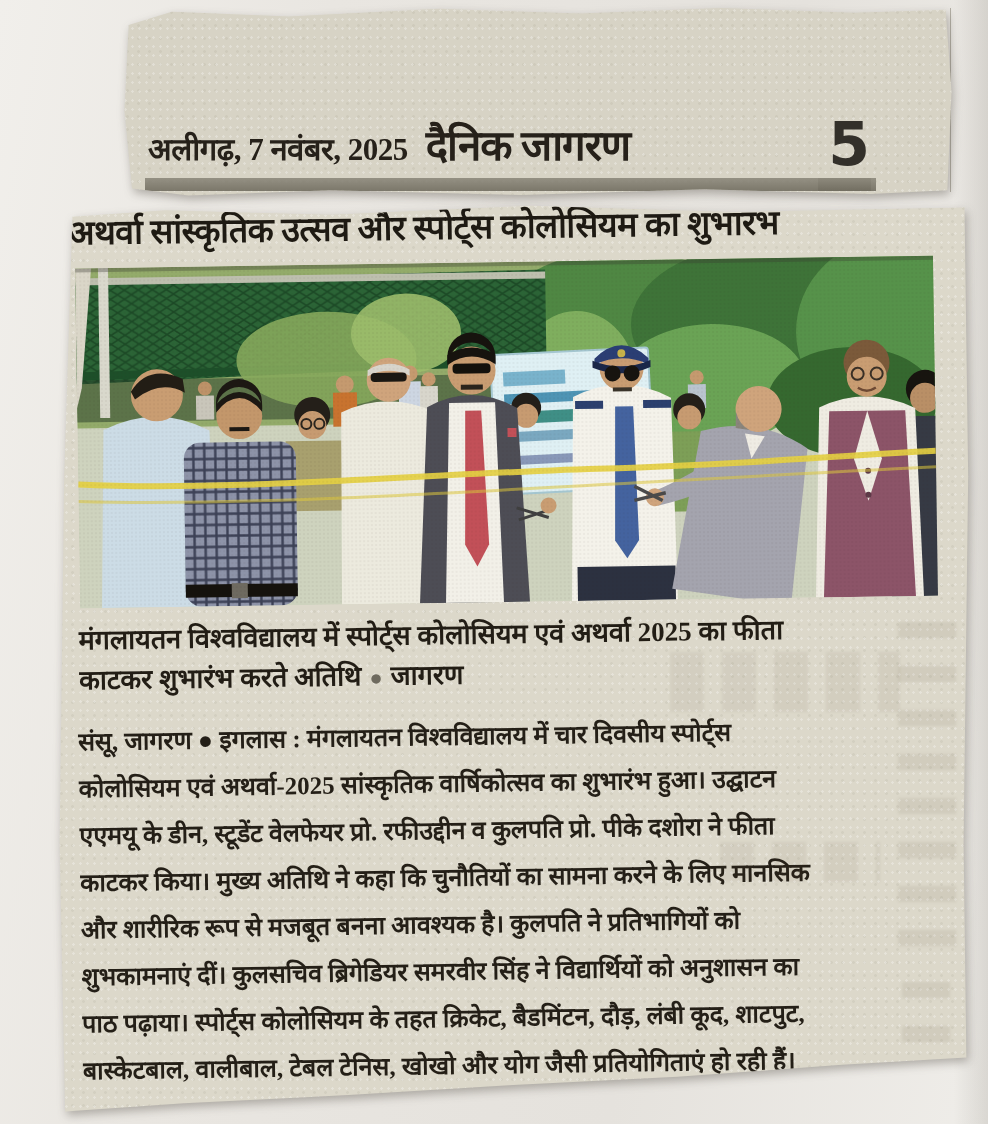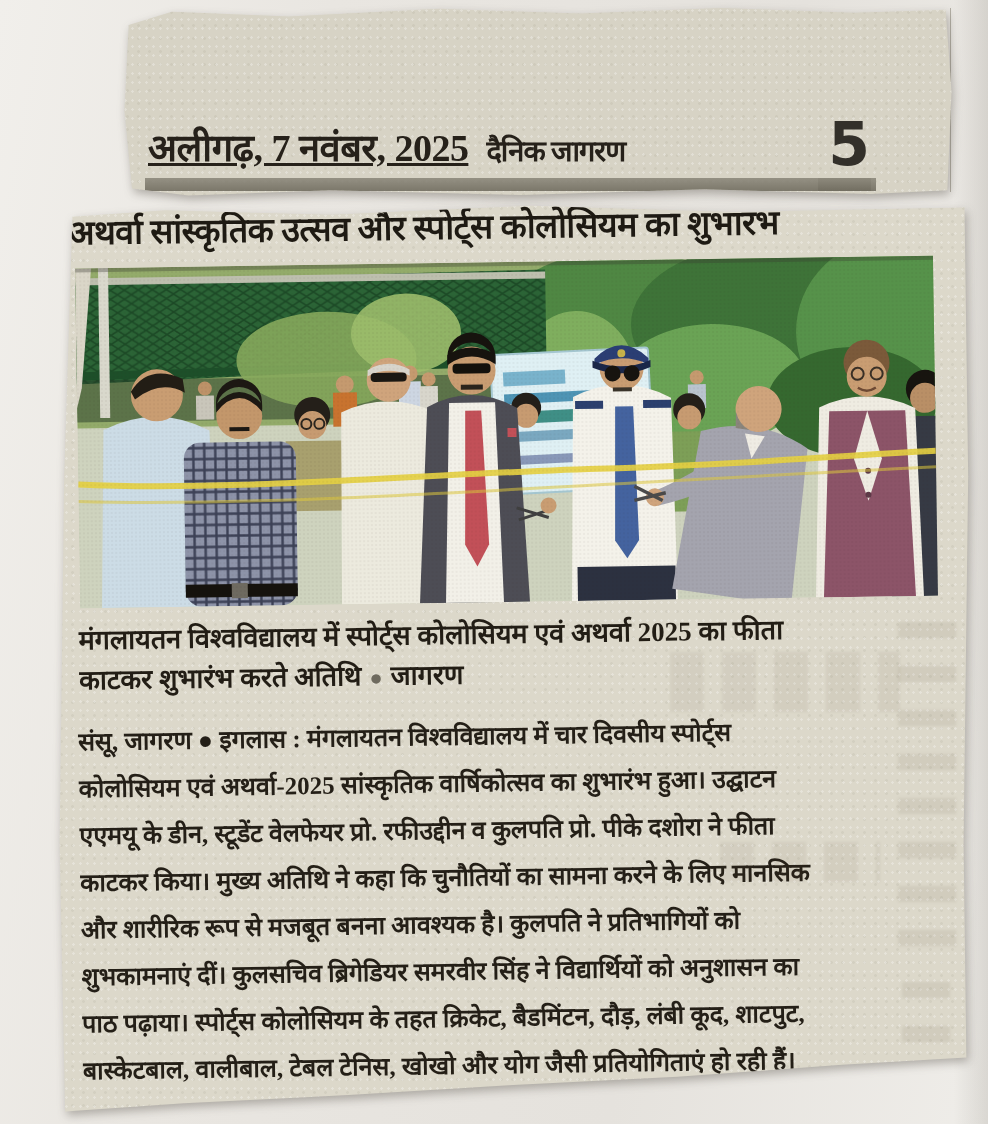--- a/index.html
+++ b/index.html
@@ -21,22 +21,22 @@
     background-size:7px 9px,11px 13px;
   }
   
   #frag-top{left:122px;top:6px;width:832px;height:190px;}
   #frag-top .paper{
     background-color:#d7d3c5;
     clip-path:polygon(0.8% 10%,6% 3%,20% 5.5%,38% 1.5%,55% 4%,72% 1%,88% 3.5%,99% 2%,
       99.7% 45%,99.2% 97%,90% 99%,70% 96.5%,48% 99.5%,25% 97%,8% 99.8%,1.2% 96%,0.3% 55%);
   }
   .header-row{position:absolute;left:26px;bottom:24px;display:flex;align-items:baseline;white-space:nowrap;}
-  .dateline{font-size:38px;font-weight:700;letter-spacing:-.5px;text-decoration:underline;}
-  .masthead{font-size:29px;font-weight:800;margin-left:18px;letter-spacing:-1px;}
+  .dateline{font-size:31px;font-weight:700;letter-spacing:-.5px;}
+  .masthead{font-size:42px;font-weight:800;margin-left:18px;letter-spacing:-1px;}
   .page-number{position:absolute;right:84px;bottom:22px;font-size:60px;font-weight:800;
     font-family:"DejaVu Sans",sans-serif;line-height:1;color:#33302a;}
   .header-bar{position:absolute;left:23px;bottom:5px;width:726px;height:13px;
     background:linear-gradient(#8d897c,#716d60);opacity:.9;}
   .page-number-bar{position:absolute;right:78px;bottom:5px;width:58px;height:13px;
     background:linear-gradient(#8d897c,#716d60);opacity:.9;}
   
   #frag-main{left:56px;top:190px;width:914px;height:916px;}
   #frag-main .paper{
     background-color:#dcd8ca;

